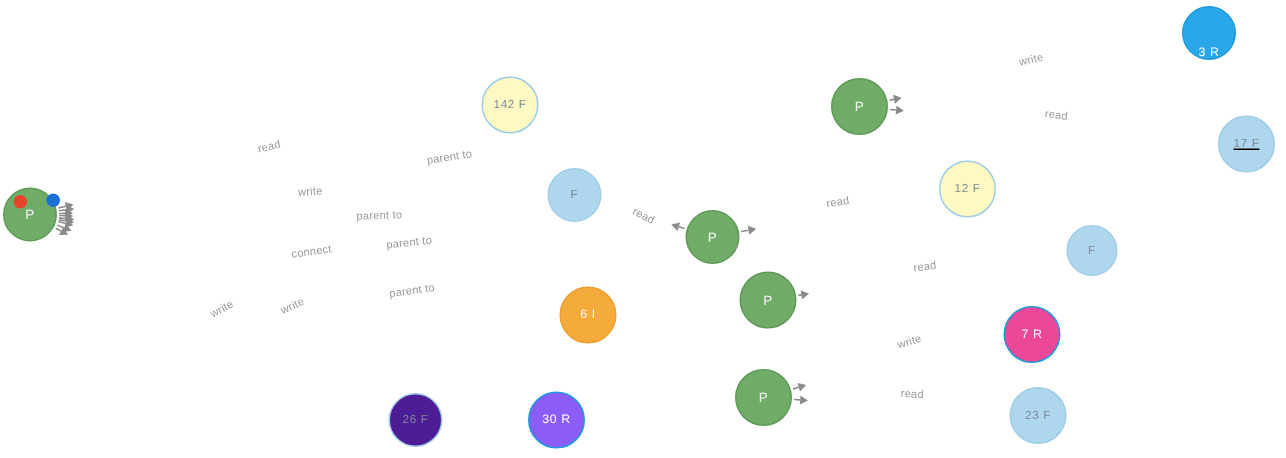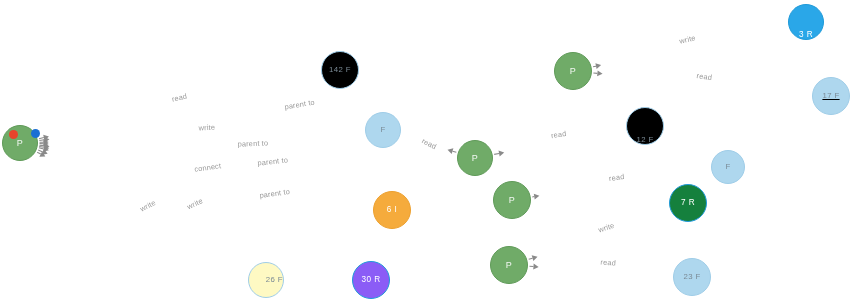--- a/index.html
+++ b/index.html
@@ -127,59 +127,59 @@
         <text x="607" y="230" class="edge-label-text" text-anchor="middle" transform="rotate(-17 607 230)">write</text>
         <text x="608" y="265" class="edge-label-text" text-anchor="middle" transform="rotate(4 608 265)">read</text>
       </g>
   </svg>
   <div id="nodes-layer">
       <div class="graph-node node-green" style="left: 2px; top: 125px; width: 36px; height: 36px; background: rgb(112, 171, 104); border: 1px solid rgb(95, 154, 88);">
         <span class="node-label">P</span>
         <span class="status-dot" style="background: rgb(232, 68, 44); left: 6px; top: 4px;"></span>
         <span class="status-dot" style="background: rgb(26, 111, 212); left: 28px; top: 3px;"></span>
       </div>
-      <div class="graph-node node-lightblue" style="left: 321px; top: 51px; width: 38px; height: 38px; background: #000000; border: 1px solid rgb(159, 205, 232);">
+      <div class="graph-node node-lightblue" style="left: 321px; top: 51px; width: 38px; height: 38px; background: #fef9c3; border: 1px solid rgb(159, 205, 232);">
         <span class="node-label">142 F</span>
       </div>
       <div class="graph-node node-lightblue" style="left: 365px; top: 112px; width: 36px; height: 36px; background: rgb(174, 215, 238); border: 1px solid rgb(159, 205, 232);">
         <span class="node-label">F</span>
       </div>
       <div class="graph-node node-green" style="left: 554px; top: 52px; width: 38px; height: 38px; background: rgb(112, 171, 104); border: 1px solid rgb(95, 154, 88);">
         <span class="node-label">P</span>
       </div>
       <div class="graph-node node-brightblue" style="left: 788px; top: 4px; width: 36px; height: 36px; background: rgb(42, 167, 232); border: 1px solid rgb(31, 154, 217); align-items: flex-end;">
         <span class="node-label">3 R</span>
       </div>
       <div class="graph-node node-lightblue" style="left: 812px; top: 77px; width: 38px; height: 38px; background: rgb(174, 215, 238); border: 1px solid rgb(159, 205, 232); text-decoration: underline;">
         <span class="node-label">17 F</span>
       </div>
       <div class="graph-node node-green" style="left: 457px; top: 140px; width: 36px; height: 36px; background: rgb(112, 171, 104); border: 1px solid rgb(95, 154, 88);">
         <span class="node-label">P</span>
       </div>
-      <div class="graph-node node-lightblue" style="left: 626px; top: 107px; width: 38px; height: 38px; background: #000000; border: 1px solid rgb(159, 205, 232); align-items: flex-end;">
+      <div class="graph-node node-lightblue" style="left: 626px; top: 107px; width: 38px; height: 38px; background: #fef9c3; border: 1px solid rgb(159, 205, 232);">
         <span class="node-label">12 F</span>
       </div>
       <div class="graph-node node-lightblue" style="left: 711px; top: 150px; width: 34px; height: 34px; background: rgb(174, 215, 238); border: 1px solid rgb(159, 205, 232);">
         <span class="node-label">F</span>
       </div>
       <div class="graph-node node-orange" style="left: 373px; top: 191px; width: 38px; height: 38px; background: rgb(245, 171, 60); border: 1px solid rgb(237, 160, 46);">
         <span class="node-label">6 I</span>
       </div>
       <div class="graph-node node-green" style="left: 493px; top: 181px; width: 38px; height: 38px; background: rgb(112, 171, 104); border: 1px solid rgb(95, 154, 88);">
         <span class="node-label">P</span>
       </div>
-      <div class="graph-node node-brightblue" style="left: 669px; top: 184px; width: 38px; height: 38px; background: #15803d; border: 1px solid rgb(31, 154, 217);">
+      <div class="graph-node node-brightblue" style="left: 669px; top: 204px; width: 38px; height: 38px; background: #ec4899; border: 1px solid rgb(31, 154, 217);">
         <span class="node-label">7 R</span>
       </div>
       <div class="graph-node node-green" style="left: 490px; top: 246px; width: 38px; height: 38px; background: rgb(112, 171, 104); border: 1px solid rgb(95, 154, 88);">
         <span class="node-label">P</span>
       </div>
       <div class="graph-node node-lightblue" style="left: 673px; top: 258px; width: 38px; height: 38px; background: rgb(174, 215, 238); border: 1px solid rgb(159, 205, 232);">
         <span class="node-label">23 F</span>
       </div>
-      <div class="graph-node node-lightblue" style="left: 248px; top: 262px; width: 36px; height: 36px; background: #fef9c3; border: 1px solid rgb(159, 205, 232); justify-content: flex-end;">
+      <div class="graph-node node-lightblue" style="left: 259px; top: 262px; width: 36px; height: 36px; background: #4c1d95; border: 1px solid rgb(159, 205, 232);">
         <span class="node-label">26 F</span>
       </div>
       <div class="graph-node node-brightblue" style="left: 352px; top: 261px; width: 38px; height: 38px; background: #8b5cf6; border: 1px solid rgb(31, 154, 217);">
         <span class="node-label">30 R</span>
       </div>
     </div>
 </div>
 
 </body></html>

